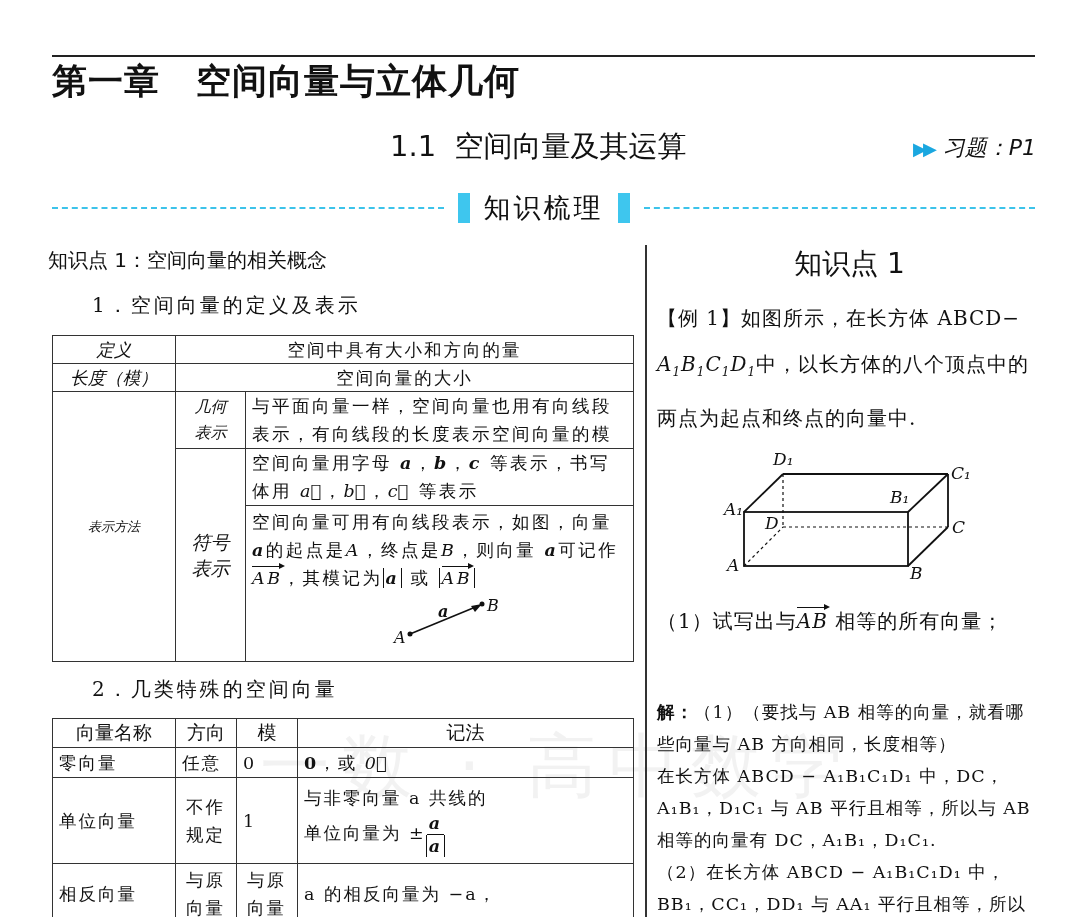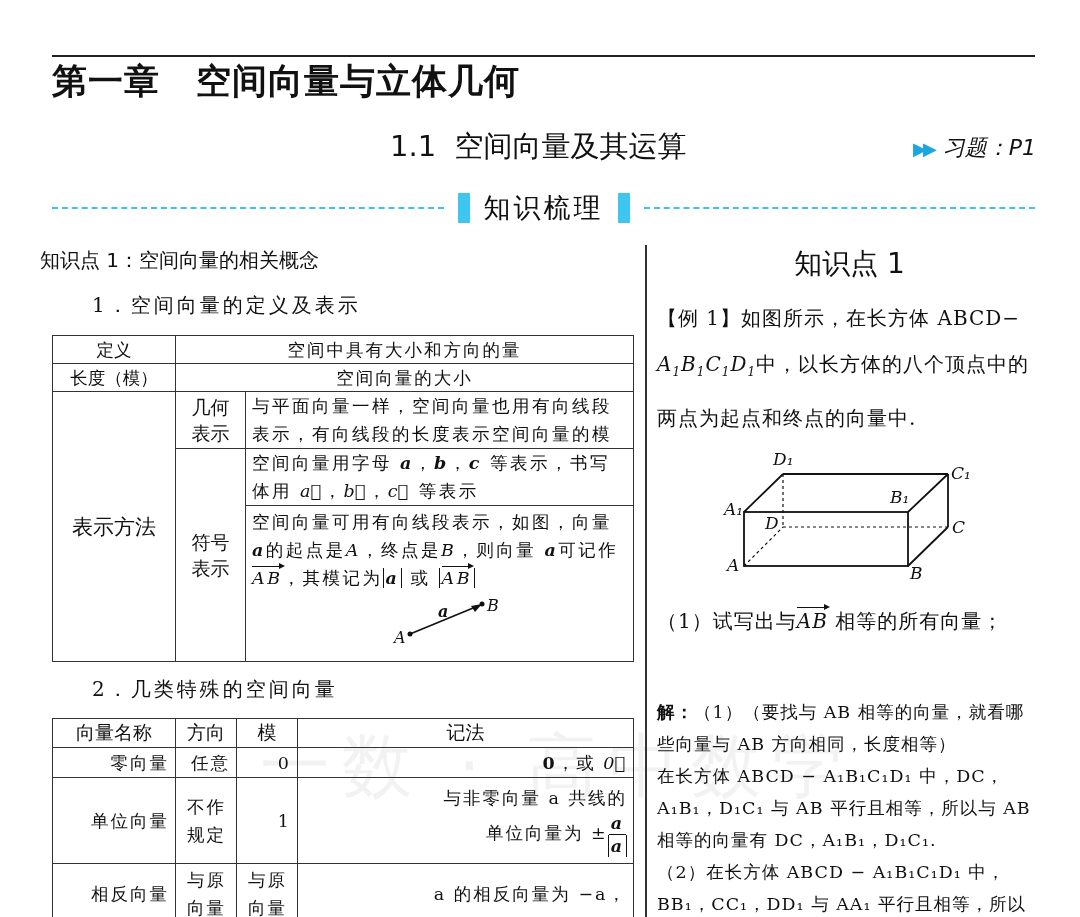--- a/index.html
+++ b/index.html
@@ -7,32 +7,32 @@
   .top-rule{position:absolute;left:52px;top:55px;width:983px;height:2px;background:#222;}
   .chapter-title{position:absolute;left:52px;top:58px;font-family:"DejaVu Sans","Liberation Sans",sans-serif;font-weight:bold;font-size:35px;letter-spacing:1px;white-space:pre;}
   .section-title{position:absolute;left:390px;top:127px;font-family:"DejaVu Sans","Liberation Sans",sans-serif;font-size:29px;white-space:pre;}
   .exercise-ref{position:absolute;right:44px;top:133px;font-family:"DejaVu Sans","Liberation Sans",sans-serif;font-style:italic;font-size:22px;display:flex;align-items:center;gap:4px;}
   .exercise-ref .arrows{color:#1aa7e0;font-style:normal;font-size:18px;letter-spacing:-4px;margin-right:6px;}
   .banner{position:absolute;left:52px;top:188px;width:983px;height:40px;display:flex;align-items:center;}
   .dash{flex:1;height:0;border-top:2.5px dashed #3cc3ea;}
   .banner .bar{width:12px;height:30px;background:#3ec6ee;margin:0 14px;}
   .banner .label{font-family:"DejaVu Sans","Liberation Sans",sans-serif;font-size:27px;letter-spacing:3px;}
   .col-divider{position:absolute;left:645px;top:245px;width:2px;height:672px;background:#333;}
-  .kp-title{position:absolute;left:40px;top:247px;font-family:"DejaVu Sans","Liberation Sans",sans-serif;font-size:20px;}
+  .kp-title{position:absolute;left:48px;top:247px;font-family:"DejaVu Sans","Liberation Sans",sans-serif;font-size:20px;}
   .sub1{position:absolute;left:92px;top:292px;font-size:20px;letter-spacing:3px;}
   .sub2{position:absolute;left:92px;top:676px;font-size:20px;letter-spacing:3px;}
   table{border-collapse:collapse;position:absolute;}
   td,th{border:1.5px solid #333;padding:0 6px;font-weight:normal;}
   .t1{left:52px;top:335px;width:582px;font-size:17.5px;}
-  .t1 .hd{font-family:"DejaVu Sans","Liberation Sans",sans-serif;text-align:center;}
+  .t1 .hd{font-family:"DejaVu Sans","Liberation Sans",sans-serif;text-align:center;font-style:italic;}
   .t1 .center{text-align:center;letter-spacing:2px;font-family:Liberation Serif, serif;}
   .t1 .txt{letter-spacing:2.5px;line-height:28px;}
   .t2{left:52px;top:718px;width:582px;font-size:17.5px;}
   .t2 th{font-family:"DejaVu Sans","Liberation Sans",sans-serif;font-size:19px;height:28px;}
-  .t2 td{text-align:right;letter-spacing:2px;line-height:28px;}
+  .t2 td{text-align:left;letter-spacing:2px;line-height:28px;}
   .bi{font-weight:bold;font-style:italic;font-family:"DejaVu Serif",serif;}
   .it{font-style:italic;}
   .ov{border-top:1.3px solid #111;position:relative;padding-top:1px;}
   .ov::after{content:"";position:absolute;right:-2px;top:-4px;border-left:6px solid #111;border-top:3.5px solid transparent;border-bottom:3.5px solid transparent;}
   .abs{border-left:1.5px solid #111;border-right:1.5px solid #111;padding:0 2px;}
   sub{font-size:60%;}
   .frac{display:inline-flex;flex-direction:column;align-items:center;vertical-align:middle;line-height:22px;}
   .frac .num{border-bottom:1.3px solid #111;padding:0 2px;}
   .right{position:absolute;left:657px;top:245px;width:385px;font-size:20px;}
   .right .kp1{text-align:center;font-family:"DejaVu Sans","Liberation Sans",sans-serif;font-size:28px;margin-bottom:12px;}
@@ -74,22 +74,22 @@
   <tbody>
       <tr style="height:28px">
     <td class="hd">定义</td>
     <td colspan="2" class="center">空间中具有大小和方向的量</td>
   </tr>
   <tr style="height:28px">
     <td class="hd">长度（模）</td>
     <td colspan="2" class="center">空间向量的大小</td>
   </tr>
   <tr style="height:56px">
-    <td rowspan="3" class="hd" style="font-size:21px">表示方法</td>
-    <td class="hd" style="font-size:19px;line-height:26px;padding:0 12px">几何表示</td>
+    <td rowspan="3" class="hd" style="font-size:13px">表示方法</td>
+    <td class="hd" style="font-size:16px;line-height:26px;padding:0 12px">几何表示</td>
     <td class="txt">与平面向量一样，空间向量也用有向线段表示，有向线段的长度表示空间向量的模</td>
   </tr>
   <tr style="height:56px">
     <td rowspan="2" class="hd" style="font-size:19px;line-height:26px;padding:0 12px">符号表示</td>
     <td class="txt">
       <span>空间向量用字母</span>
       <span class="bi">a</span>，<span class="bi">b</span>，<span class="bi">c</span>
       <span>等表示，书写体用</span>
       <span class="it">a⃗</span>，<span class="it">b⃗</span>，<span class="it">c⃗</span>
       <span>等表示</span>

